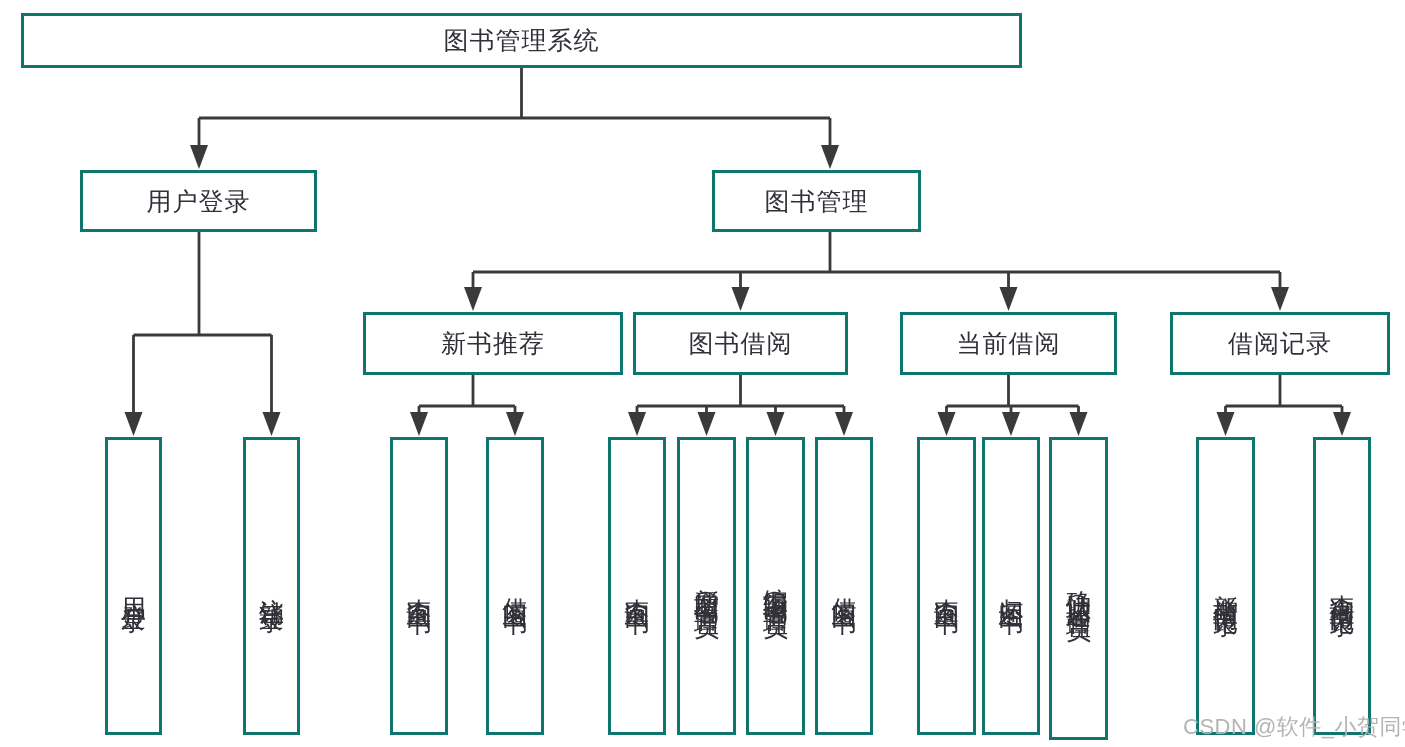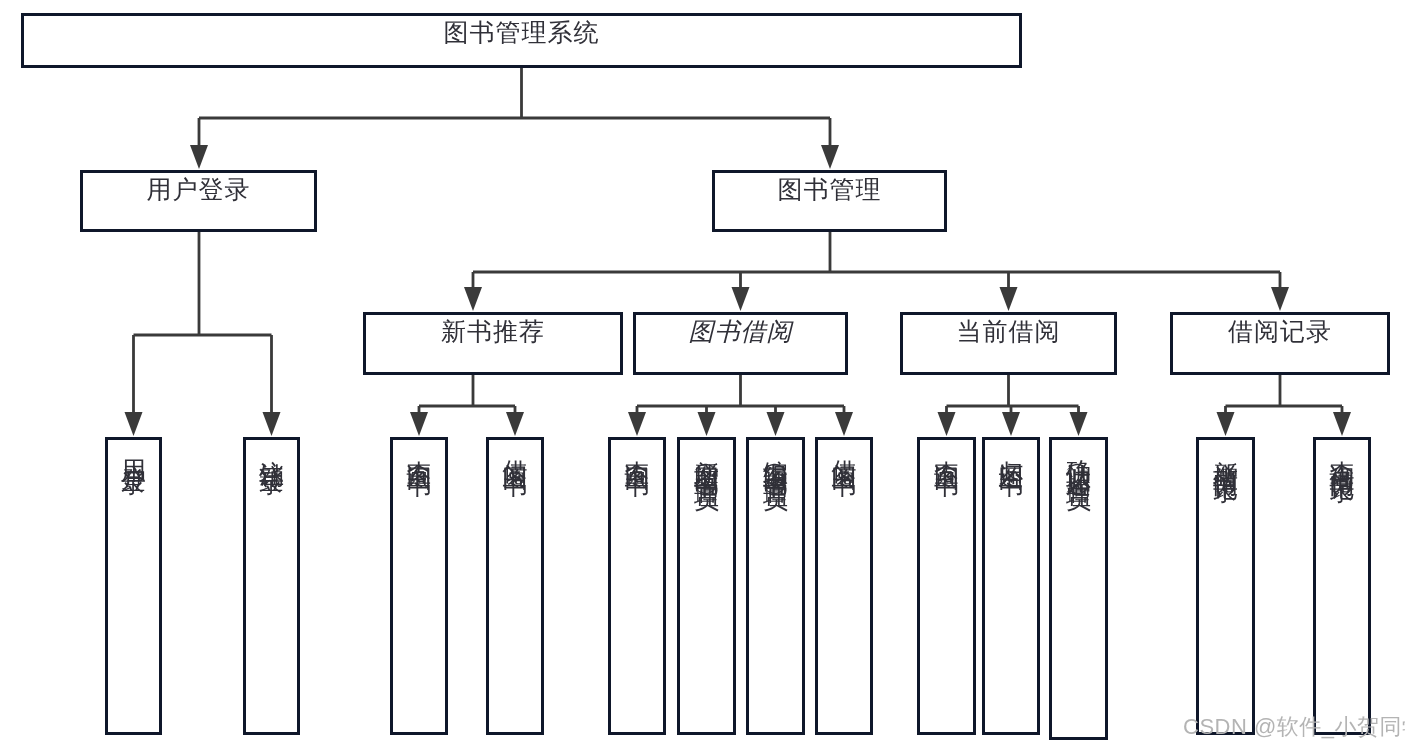--- a/index.html
+++ b/index.html
@@ -18,22 +18,23 @@
   #connectors {
     position: absolute;
     left: 0; top: 0;
     width: 1405px;
     height: 747px;
   }
   .node {
     position: absolute;
     box-sizing: border-box;
     background: #ffffff;
-    border: 3px solid #0f172a;
+    border: 3px solid #0f766e;
     display: flex;
+    align-items: center;
     justify-content: center;
     color: #303038;
   }
   .h-label {
     font-size: 25px;
     letter-spacing: 1px;
     white-space: nowrap;
   }
   .v-label {
     writing-mode: vertical-rl;
@@ -98,28 +99,28 @@
     </g>
   </svg>
 
   <div class="node" style="left:21px; top:13px; width:1001px; height:55px;">
     <span class="h-label">图书管理系统</span>
   </div>
 
   <div class="node" style="left:80px; top:170px; width:237px; height:62px;">
     <span class="h-label">用户登录</span>
   </div>
-  <div class="node" style="left:712px; top:170px; width:235px; height:62px;">
+  <div class="node" style="left:712px; top:170px; width:209px; height:62px;">
     <span class="h-label">图书管理</span>
   </div>
 
   <div class="node" style="left:363px; top:312px; width:260px; height:63px;">
     <span class="h-label">新书推荐</span>
   </div>
-  <div class="node" style="left:633px; top:312px; width:215px; height:63px;font-style:italic;">
+  <div class="node" style="left:633px; top:312px; width:215px; height:63px;">
     <span class="h-label">图书借阅</span>
   </div>
   <div class="node" style="left:1170px; top:312px; width:220px; height:63px;">
     <span class="h-label">借阅记录</span>
   </div>
   <div class="node" style="left:900px; top:312px; width:217px; height:63px;">
     <span class="h-label">当前借阅</span>
   </div>
 
   <div class="node" style="left:105px; top:437px; width:57px; height:298px;">

